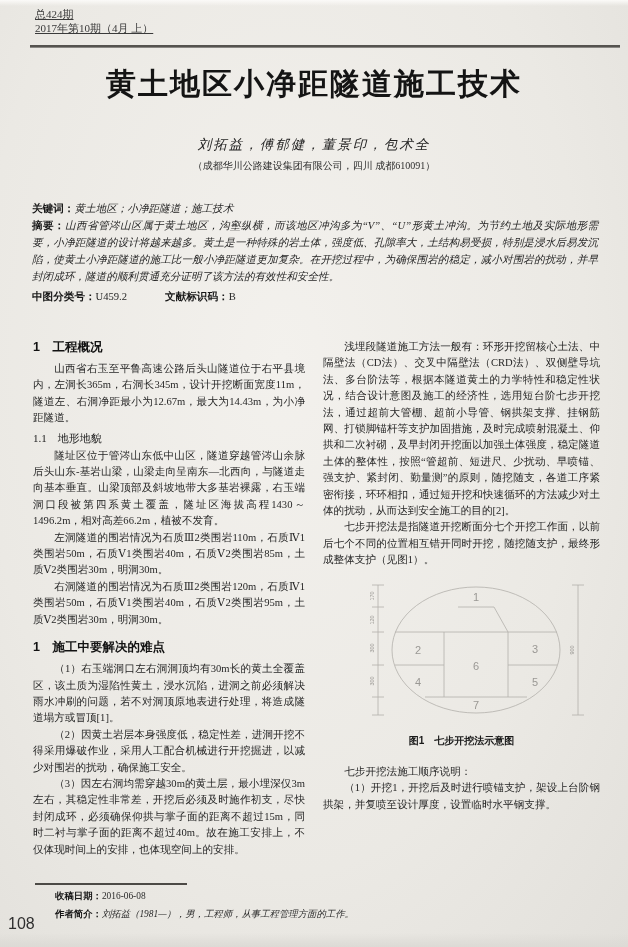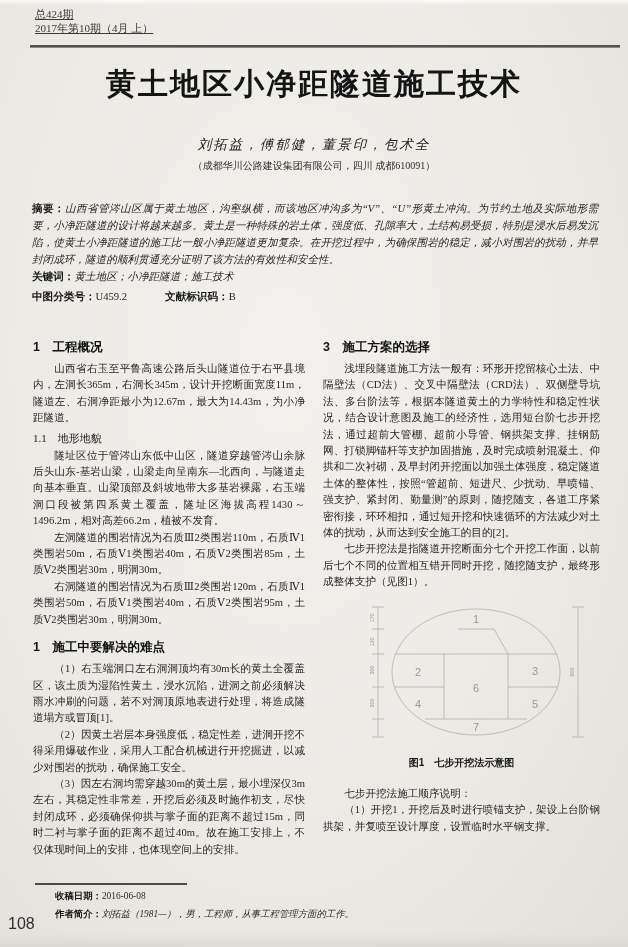--- a/index.html
+++ b/index.html
@@ -66,40 +66,39 @@
   <div>总424期</div>
   <div>2017年第10期（4月 上）</div>
 </div>
 <div class="head-rule"></div>
 
 <div class="title">黄土地区小净距隧道施工技术</div>
 <div class="authors">刘拓益，傅郁健，董景印，包术全</div>
 <div class="affiliation">（成都华川公路建设集团有限公司，四川 成都610091）</div>
 
 <div class="meta">
+  <p><span class="lbl">关键词：</span><span class="kai">黄土地区；小净距隧道；施工技术</span></p>
   <p><span class="lbl">摘要：</span><span class="kai">山西省管涔山区属于黄土地区，沟壑纵横，而该地区冲沟多为“V”、“U”形黄土冲沟。为节约土地及实际地形需要，小净距隧道的设计将越来越多。黄土是一种特殊的岩土体，强度低、孔隙率大，土结构易受损，特别是浸水后易发沉陷，使黄土小净距隧道的施工比一般小净距隧道更加复杂。在开挖过程中，为确保围岩的稳定，减小对围岩的扰动，并早封闭成环，隧道的顺利贯通充分证明了该方法的有效性和安全性。</span></p>
-  <p><span class="lbl">关键词：</span><span class="kai">黄土地区；小净距隧道；施工技术</span></p>
   <p class="clc-line"><span class="lbl">中图分类号：</span><span>U459.2</span><span class="clc-gap"></span><span class="lbl">文献标识码：</span><span>B</span></p>
 </div>
 
 <div class="col col-left">
   <h2 class="sec">1　工程概况</h2>
   <p class="body">山西省右玉至平鲁高速公路后头山隧道位于右平县境内，左洞长365m，右洞长345m，设计开挖断面宽度11m，隧道左、右洞净距最小为12.67m，最大为14.43m，为小净距隧道。</p>
   <h3 class="sub">1.1　地形地貌</h3>
   <p class="body">隧址区位于管涔山东低中山区，隧道穿越管涔山余脉后头山东-基岩山梁，山梁走向呈南东—北西向，与隧道走向基本垂直。山梁顶部及斜坡地带大多基岩裸露，右玉端洞口段被第四系黄土覆盖，隧址区海拔高程1430～1496.2m，相对高差66.2m，植被不发育。</p>
   <p class="body">左洞隧道的围岩情况为石质Ⅲ2类围岩110m，石质Ⅳ1类围岩50m，石质Ⅴ1类围岩40m，石质Ⅴ2类围岩85m，土质Ⅴ2类围岩30m，明洞30m。</p>
   <p class="body">右洞隧道的围岩情况为石质Ⅲ2类围岩120m，石质Ⅳ1类围岩50m，石质Ⅴ1类围岩40m，石质Ⅴ2类围岩95m，土质Ⅴ2类围岩30m，明洞30m。</p>
   <h2 class="sec later">1　施工中要解决的难点</h2>
   <p class="body">（1）右玉端洞口左右洞洞顶均有30m长的黄土全覆盖区，该土质为湿陷性黄土，浸水沉陷，进洞之前必须解决雨水冲刷的问题，若不对洞顶原地表进行处理，将造成隧道塌方或冒顶[1]。</p>
   <p class="body">（2）因黄土岩层本身强度低，稳定性差，进洞开挖不得采用爆破作业，采用人工配合机械进行开挖掘进，以减少对围岩的扰动，确保施工安全。</p>
   <p class="body">（3）因左右洞均需穿越30m的黄土层，最小埋深仅3m左右，其稳定性非常差，开挖后必须及时施作初支，尽快封闭成环，必须确保仰拱与掌子面的距离不超过15m，同时二衬与掌子面的距离不超过40m。故在施工安排上，不仅体现时间上的安排，也体现空间上的安排。</p>
 </div>
 
 <div class="col col-right">
-  <h2 class="sec">3　施工方案的选择</h2>
   <p class="body">浅埋段隧道施工方法一般有：环形开挖留核心土法、中隔壁法（CD法）、交叉中隔壁法（CRD法）、双侧壁导坑法、多台阶法等，根据本隧道黄土的力学特性和稳定性状况，结合设计意图及施工的经济性，选用短台阶七步开挖法，通过超前大管棚、超前小导管、钢拱架支撑、挂钢筋网、打锁脚锚杆等支护加固措施，及时完成喷射混凝土、仰拱和二次衬砌，及早封闭开挖面以加强土体强度，稳定隧道土体的整体性，按照“管超前、短进尺、少扰动、早喷锚、强支护、紧封闭、勤量测”的原则，随挖随支，各道工序紧密衔接，环环相扣，通过短开挖和快速循环的方法减少对土体的扰动，从而达到安全施工的目的[2]。</p>
   <p class="body">七步开挖法是指隧道开挖断面分七个开挖工作面，以前后七个不同的位置相互错开同时开挖，随挖随支护，最终形成整体支护（见图1）。</p>
 
   <div class="figure-wrap">
     <svg width="272" height="152" viewBox="0 0 272 152">
       <g stroke="#b2b0ab" stroke-width="0.8" fill="none">
 
         <ellipse cx="150" cy="73" rx="84" ry="63"></ellipse>
 
         <path d="M132 30 L168 30 L182 55 L118 55"></path>

